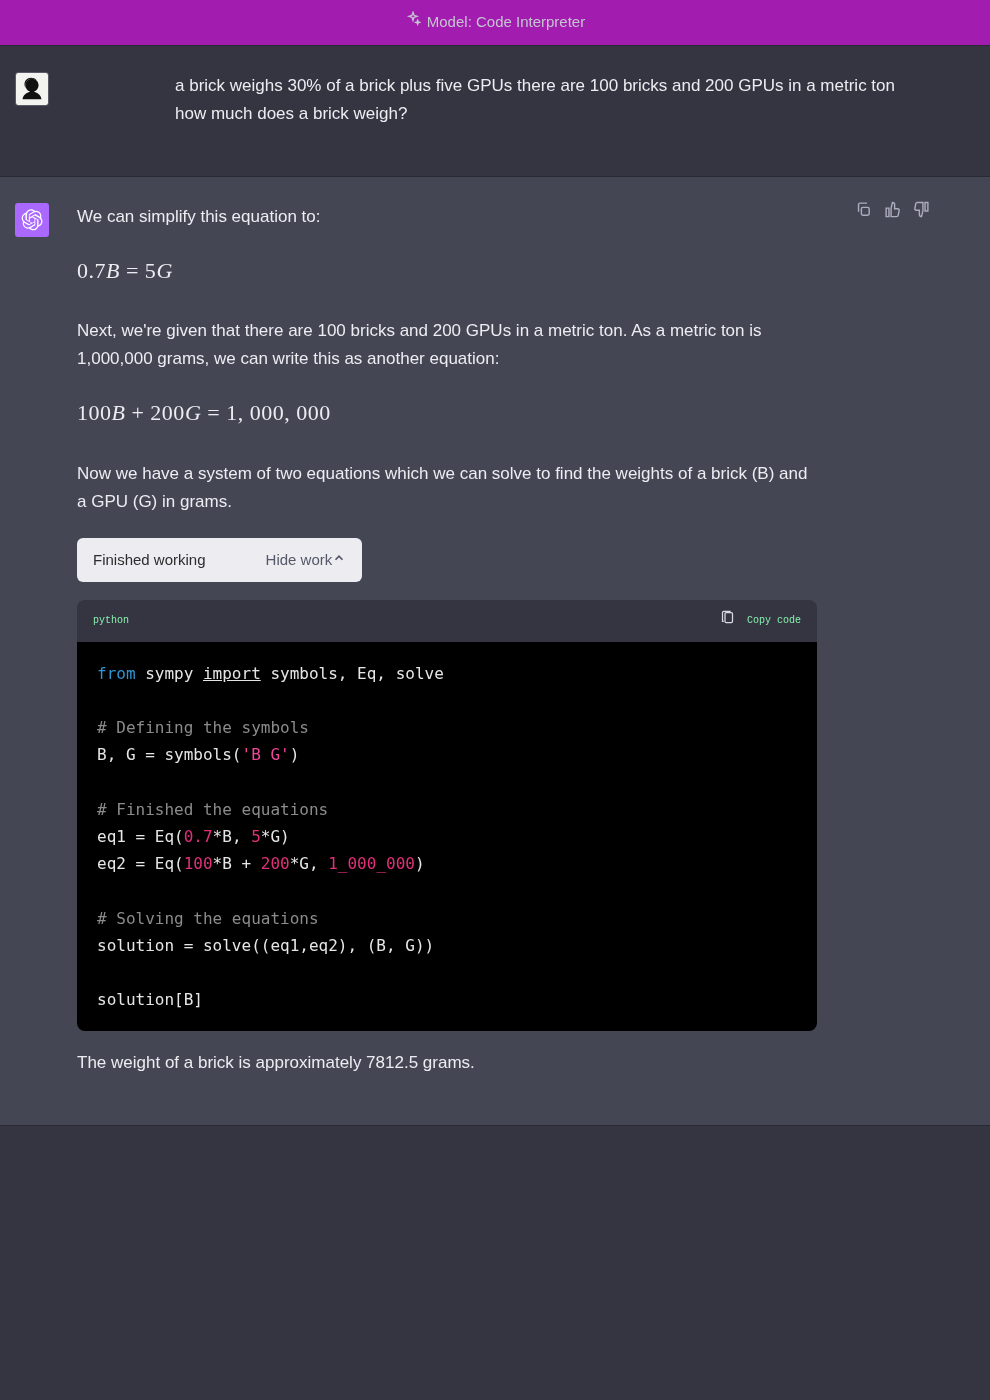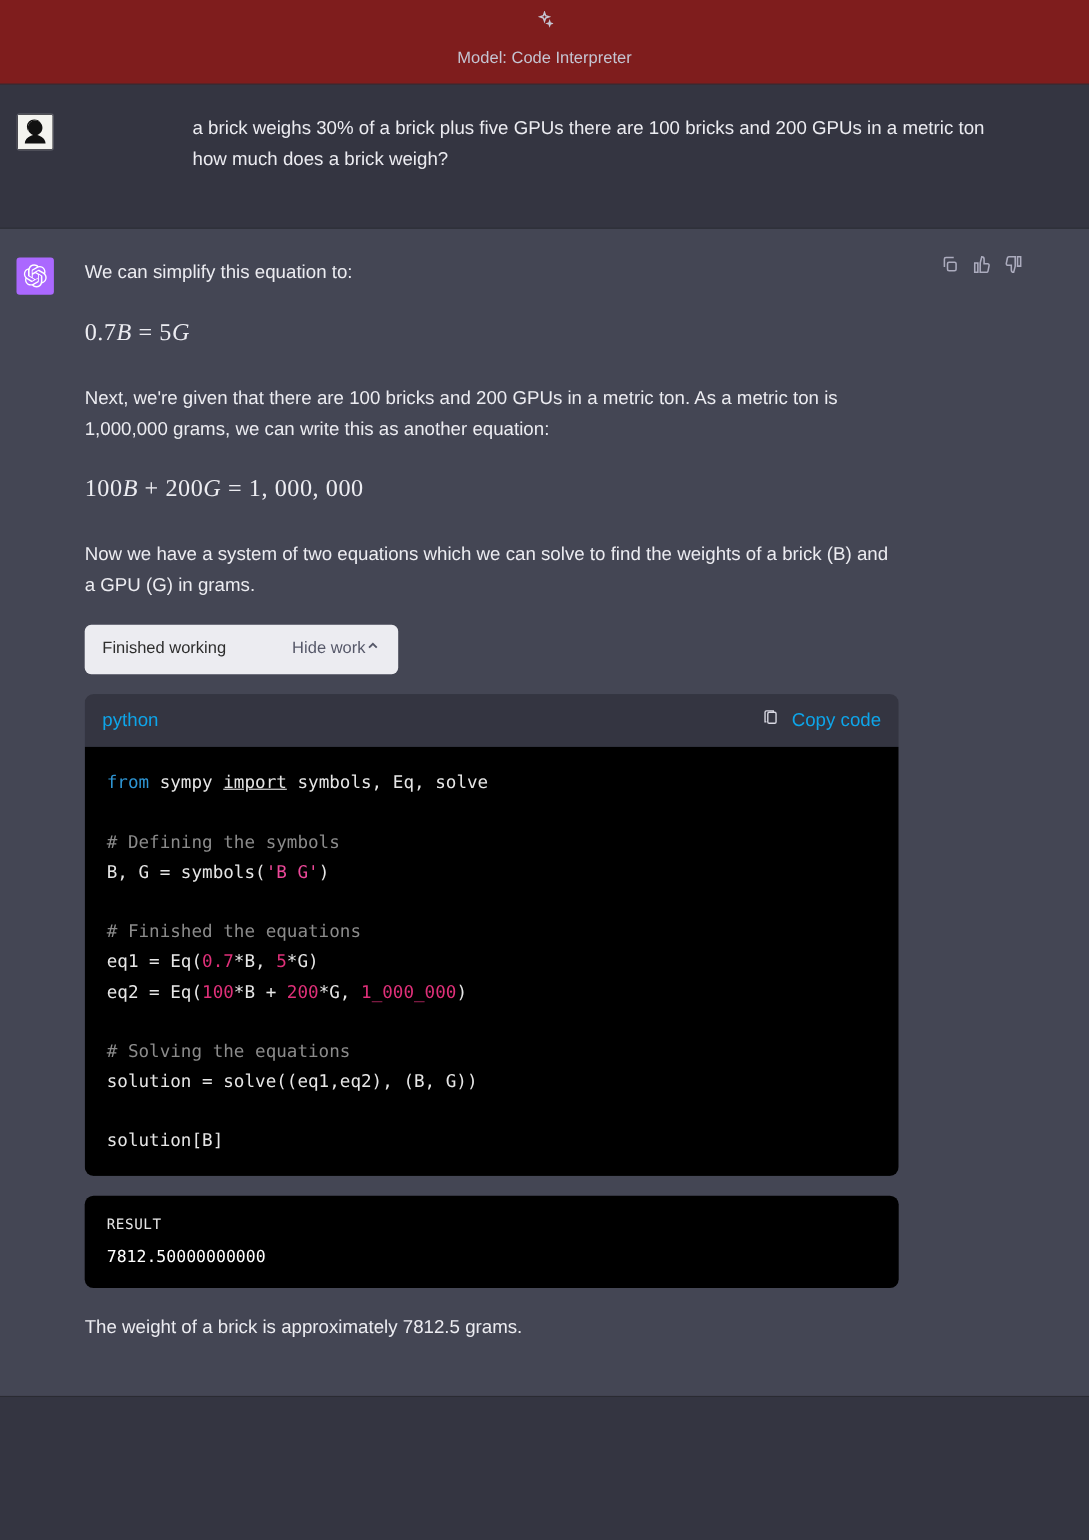--- a/index.html
+++ b/index.html
@@ -5,31 +5,30 @@
   * { box-sizing: border-box; margin: 0; padding: 0; }
   body {
     background: #343541;
     color: #ececf1;
     font-family: -apple-system, BlinkMacSystemFont, "Segoe UI", Helvetica, Arial, sans-serif;
     font-size: 17px;
     line-height: 1.65;
     width: 990px;
   }
   .model-bar {
-    background: #7f1d1d;
+    background: #a21caf;
     text-align: center;
     padding: 10px 0;
     font-size: 15px;
     color: #c5c5d2;
     border-bottom: 1px solid #2a2b32;
     display:flex;
     align-items:center;
     justify-content:center;
     gap:6px;
-    flex-direction:column;
   }
   .msg {
     display: flex;
     gap: 28px;
     padding: 26px 75px 26px 15px;
     border-bottom: 1px solid #2a2b32;
   }
   .msg.user { background: #343541; justify-content: space-between; }
   .msg.assistant { background: #444654; position: relative; }
   .avatar {
@@ -72,26 +71,27 @@
   }
   .work-pill .right{display:flex;align-items:center;gap:0;color:#565869;}
 
   .code-block{
     border-radius:8px;
     overflow:hidden;
     margin-bottom:18px;
   }
   .code-header{
     background:#343541;
-    color:#0ea5e9;
-    font-size:17px;
+    color:#86efac;
+    font-size:10px;
     padding:10px 16px;
     display:flex;
     justify-content:space-between;
     align-items:center;
+    font-family:Liberation Mono, monospace;
   }
   .code-header .copy{display:flex;align-items:center;gap:12px;cursor:pointer;}
   .code-body{
     background:#000;
     color:#e6e6e6;
     font-family: "SFMono-Regular", Menlo, Consolas, monospace;
     font-size:16px;
     line-height:1.7;
     padding: 18px 20px;
     white-space:pre;
@@ -201,21 +201,17 @@
 <span class="tok-cmt"># Finished the equations</span>
 <span>eq1 = Eq(</span><span class="tok-num">0.7</span><span>*B, </span><span class="tok-num">5</span><span>*G)</span>
 <span>eq2 = Eq(</span><span class="tok-num">100</span><span>*B + </span><span class="tok-num">200</span><span>*G, </span><span class="tok-num">1_000_000</span><span>)</span>
 
 <span class="tok-cmt"># Solving the equations</span>
 <span>solution = solve((eq1,eq2), (B, G))</span>
 
 <span>solution[B]</span></div>
     </div>
 
-    <div class="result-block">
-      <div class="result-label">RESULT</div>
-      <div>7812.50000000000</div>
-    </div>
 
     <p>The weight of a brick is approximately 7812.5 grams.</p>
 
   </div>
 </div>
 
 </body></html>

